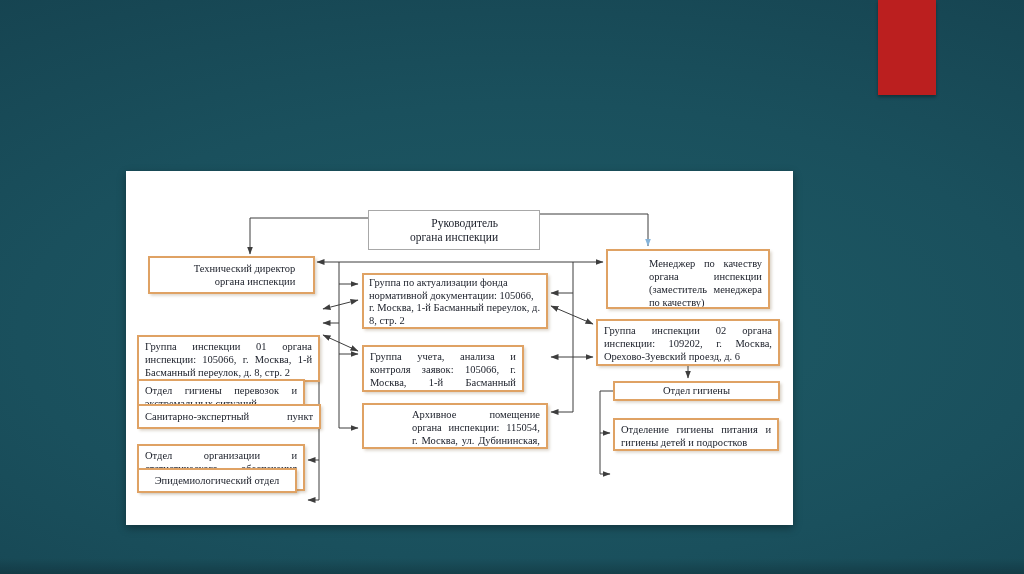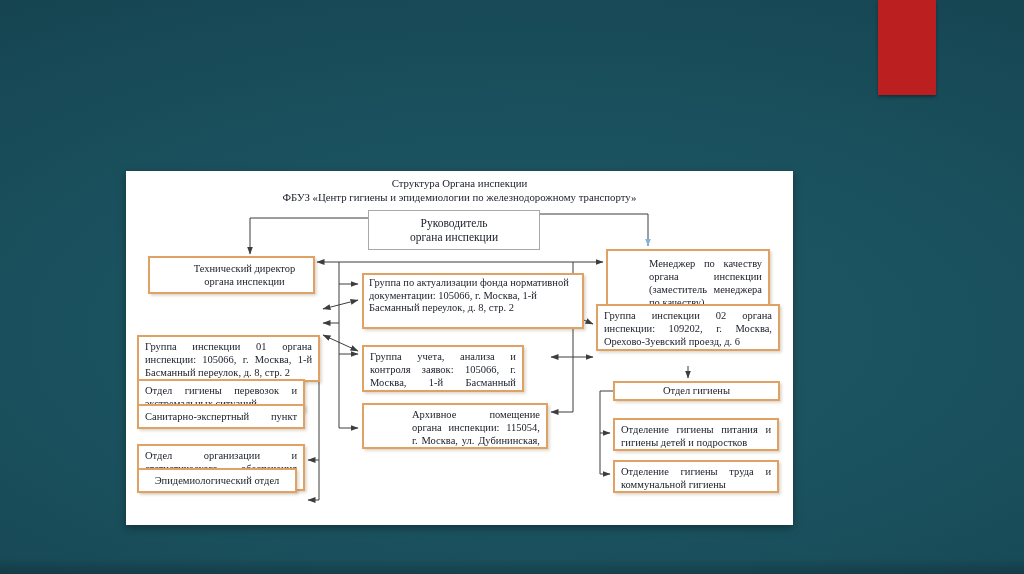--- a/index.html
+++ b/index.html
@@ -42,39 +42,35 @@
   .node{
     position:absolute; box-sizing:border-box; overflow:hidden;
     background:#fff; border:2px solid var(--node_border,#dfa264);
     color:var(--node_text,#20242e);
     font-size:10.5px; line-height:1.25; padding:3px 6px;
     box-shadow:1.5px 1.5px 3px rgba(110,85,45,0.28);
   }
   .node.jst{text-align:justify;}
   .node.jst-all{text-align:justify; text-align-last:justify;}
   .node.ctr{display:flex; align-items:center; justify-content:center;
-    text-align:center; white-space:pre-line;}
+    text-align:right; white-space:pre-line;}
   .node.left4{text-align:left; line-height:1.2; padding:2px 5px;}
   .node.gray{border:1px solid var(--leader_border,#a8a8a8);
     box-shadow:none; font-size:11.5px;}
 </style>
 </head>
 <body>
 
 <div class="slide">
 
   <div class="red-bar"></div>
 
 
   <div class="panel"></div>
 
-  <div class="diagram-header">
-    <div>Структура Органа инспекции</div>
-    <div>ФБУЗ «Центр гигиены и эпидемиологии по железнодорожному транспорту»</div>
-  </div>
 
   <svg class="connectors" width="1024" height="574">
     <defs>
       <marker id="ah" markerWidth="9" markerHeight="8" refX="7.5" refY="3" orient="auto" markerUnits="userSpaceOnUse">
         <path d="M0,0 L8,3 L0,6 z" class="arrowhead"></path>
       </marker>
       <marker id="ahr" markerWidth="9" markerHeight="8" refX="7.5" refY="3" orient="auto-start-reverse" markerUnits="userSpaceOnUse">
         <path d="M0,0 L8,3 L0,6 z" class="arrowhead"></path>
       </marker>
       <marker id="ahb" markerWidth="9" markerHeight="8" refX="7.5" refY="3" orient="auto" markerUnits="userSpaceOnUse">
@@ -117,33 +113,32 @@
 
   <div class="node ctr" style="left:148px;top:256px;width:167px;height:38px;padding-left:32px;">Технический директор
 органа инспекции</div>
 
   <div class="node jst" style="left:606px;top:249px;width:164px;height:60px;padding-top:6px;padding-left:41px;">Менеджер по качеству органа инспекции (заместитель менеджера по качеству)</div>
 
   <div class="node jst" style="left:137px;top:299px;width:183px;height:47px;margin-top:36px;">Группа инспекции 01 органа инспекции: 105066, г. Москва, 1-й Басманный переулок, д. 8, стр. 2</div>
 
   <div class="node jst" style="left:137px;top:355px;width:168px;height:33px;margin-top:24px;">Отдел гигиены перевозок и экстремальных ситуаций</div>
 
-  <div class="node jst-all" style="left:137px;top:404px;width:168px;height:25px;padding-top:4px;">Санитарно-экспертный пункт</div>
+  <div class="node jst-all" style="left:137px;top:404px;width:184px;height:25px;padding-top:4px;">Санитарно-экспертный пункт</div>
 
   <div class="node jst-all" style="left:137px;top:444px;width:168px;height:47px;">Отдел организации и статистического обеспечения</div>
 
   <div class="node ctr" style="left:137px;top:468px;width:160px;height:25px;">Эпидемиологический отдел</div>
 
-  <div class="node left4" style="left:362px;top:273px;width:222px;height:56px;font-family:Liberation Serif, serif;">Группа по актуализации фонда нормативной документации: 105066, г. Москва, 1-й Басманный переулок, д. 8, стр. 2</div>
+  <div class="node left4" style="left:362px;top:273px;width:186px;height:56px;font-family:Liberation Serif, serif;">Группа по актуализации фонда нормативной документации: 105066, г. Москва, 1-й Басманный переулок, д. 8, стр. 2</div>
 
   <div class="node jst" style="left:362px;top:345px;width:162px;height:47px;">Группа учета, анализа и контроля заявок: 105066, г. Москва, 1-й Басманный переулок, д. 8, стр. 2</div>
 
   <div class="node jst" style="left:362px;top:403px;width:186px;height:46px;padding-left:48px;">Архивное помещение органа инспекции: 115054, г. Москва, ул. Дубининская, д.17 (3 этаж, пом.21)</div>
 
-  <div class="node jst" style="left:596px;top:304px;width:184px;height:47px;">Группа инспекции 02 органа инспекции: 109202, г. Москва, Орехово-Зуевский проезд, д. 6</div>
+  <div class="node jst" style="left:596px;top:319px;width:184px;height:47px;">Группа инспекции 02 органа инспекции: 109202, г. Москва, Орехово-Зуевский проезд, д. 6</div>
 
   <div class="node ctr" style="left:613px;top:381px;width:167px;height:20px;padding:3px 6px;">Отдел гигиены</div>
 
   <div class="node jst" style="left:613px;top:418px;width:166px;height:33px;">Отделение гигиены питания и гигиены детей и подростков</div>
 
-  <div class="node jst" style="left:613px;top:460px;width:166px;height:33px;">Отделение гигиены труда и коммунальной гигиены</div>
 
 </div>
 
 </body></html>

